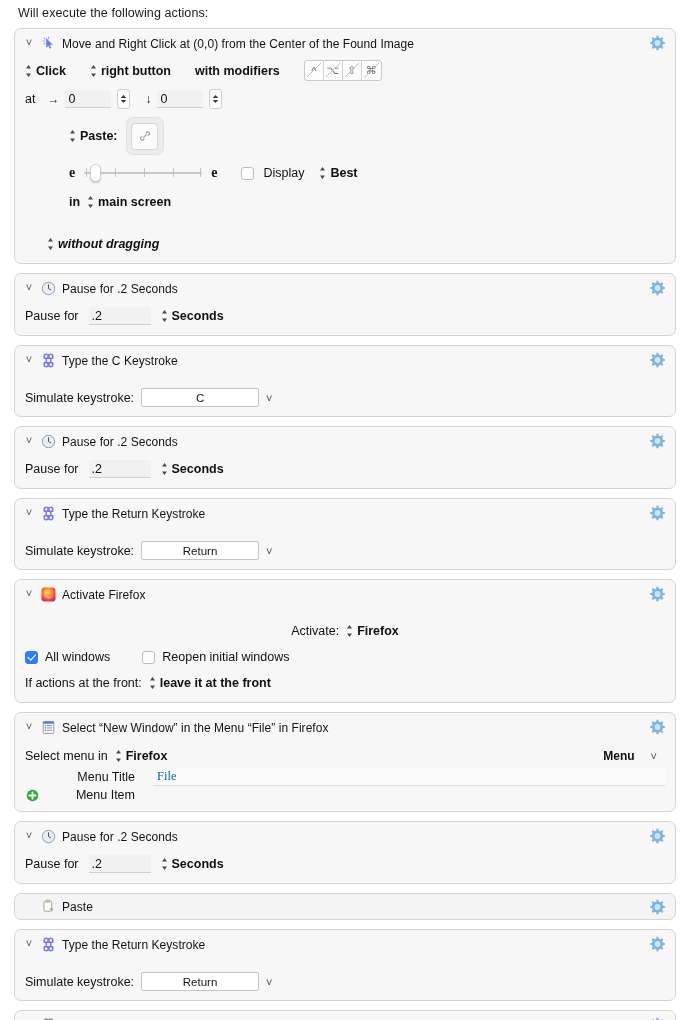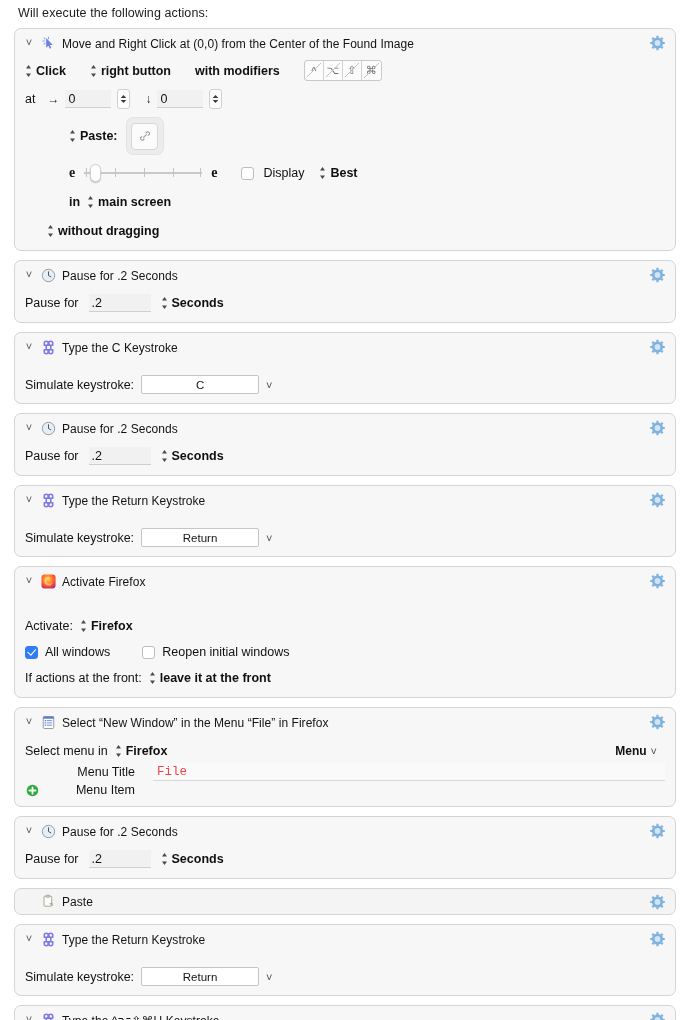--- a/index.html
+++ b/index.html
@@ -167,22 +167,22 @@
 
   
   .menufield-row { display: flex; align-items: center; gap: 18px; margin-top: 2px; }
   .mf-plus { width: 14px; flex: 0 0 14px; display:flex; align-items:center; justify-content:center; }
   .mf-label {
     width: 78px; text-align: right; font-size: 12.5px; color: #131313; flex: 0 0 78px;
   }
   .mf-input {
     flex: 1 1 auto; height: 18px;
     background: #fafafa; border: none; border-bottom: 1px solid #d9d9d9;
-    font-size: 12.5px; color: #ef4444; padding: 0 4px;
-    font-family: Liberation Mono, monospace;
+    font-size: 12.5px; color: #0369a1; padding: 0 4px;
+    font-family: Liberation Serif, serif;
   }
 
   .icon16 { width: 15px; height: 15px; display: block; flex: 0 0 15px; }
 </style>
 </head>
 <body>
 
 <div class="page">
 
   <div class="intro">Will execute the following actions:</div>
@@ -328,21 +328,21 @@
         <span class="lbl b">in</span>
         <span class="popup">
           <svg class="updown" viewBox="0 0 7 14">
             <path d="M3.5 1 L6 4.6 L1 4.6 Z" fill="#4a4a4a"></path>
               <path d="M3.5 13 L6 9.4 L1 9.4 Z" fill="#4a4a4a"></path>
           </svg>
           <span class="ptext">main screen</span>
         </span>
       </div>
 
-      <div class="row" style="margin-top:9px;padding-left:22px;">
+      <div class="row" style="margin-top:22px;padding-left:22px;font-style:italic;">
         <span class="popup">
           <svg class="updown" viewBox="0 0 7 14">
             <path d="M3.5 1 L6 4.6 L1 4.6 Z" fill="#4a4a4a"></path>
               <path d="M3.5 13 L6 9.4 L1 9.4 Z" fill="#4a4a4a"></path>
           </svg>
           <span class="ptext">without dragging</span>
         </span>
       </div>
 
     </div>
@@ -523,21 +523,21 @@
           <line x1="3.9" y1="3.9" x2="5.7" y2="5.7"></line>
               <line x1="14.3" y1="14.3" x2="16.1" y2="16.1"></line>
           <line x1="3.9" y1="16.1" x2="5.7" y2="14.3"></line>
               <line x1="14.3" y1="5.7" x2="16.1" y2="3.9"></line>
         </g>
           </g>
         <circle cx="10" cy="10" r="3.4" fill="#cfe4f5"></circle>
       </svg>
     </div>
     <div class="act-body">
-      <div class="row" style="gap:7px;margin-top:22px;">
+      <div class="row" style="gap:7px;margin-top:14px;justify-content:center;">
         <span class="lbl">Activate:</span>
         <span class="popup">
           <svg class="updown" viewBox="0 0 7 14">
             <path d="M3.5 1 L6 4.6 L1 4.6 Z" fill="#4a4a4a"></path>
               <path d="M3.5 13 L6 9.4 L1 9.4 Z" fill="#4a4a4a"></path>
           </svg>
           <span class="ptext">Firefox</span>
         </span>
       </div>
       <div class="row" style="gap:7px;margin-top:6px;">
@@ -596,21 +596,21 @@
     <div class="act-body">
       <div class="row" style="gap:7px;margin-top:6px;position:relative;">
         <span class="lbl">Select menu in</span>
         <span class="popup">
           <svg class="updown" viewBox="0 0 7 14">
             <path d="M3.5 1 L6 4.6 L1 4.6 Z" fill="#4a4a4a"></path>
               <path d="M3.5 13 L6 9.4 L1 9.4 Z" fill="#4a4a4a"></path>
           </svg>
           <span class="ptext">Firefox</span>
         </span>
-        <span style="margin-left:auto;display:inline-flex;align-items:center;gap:4px;margin-right:8px;">
+        <span style="margin-left:auto;display:inline-flex;align-items:center;gap:16px;margin-right:8px;">
           <span class="lbl b" style="font-size:12px;">Menu</span>
           <span class="downchev">˅</span>
         </span>
       </div>
 
       <div class="menufield-row">
         <span class="mf-plus"></span>
         <span class="mf-label">Menu Title</span>
         <input class="mf-input" type="text" value="File" style="">
       </div>

